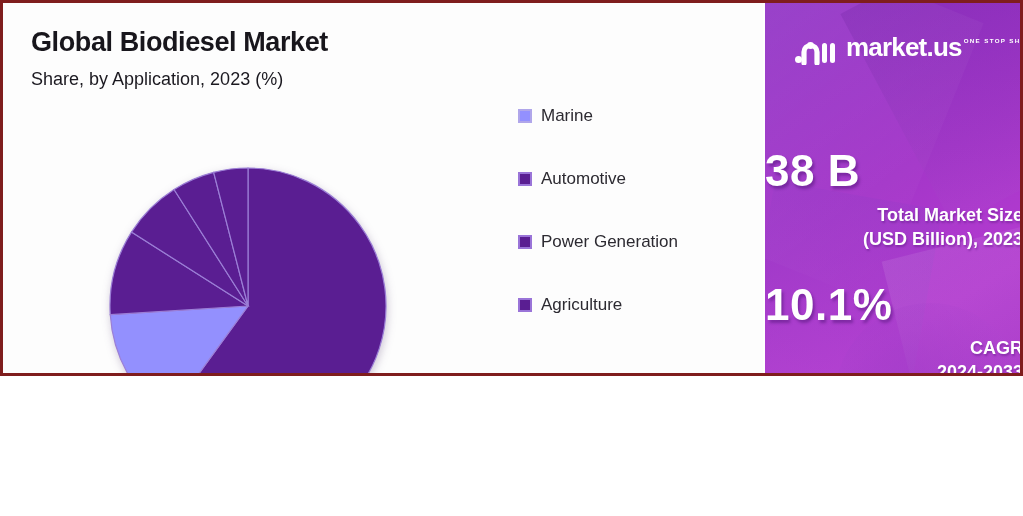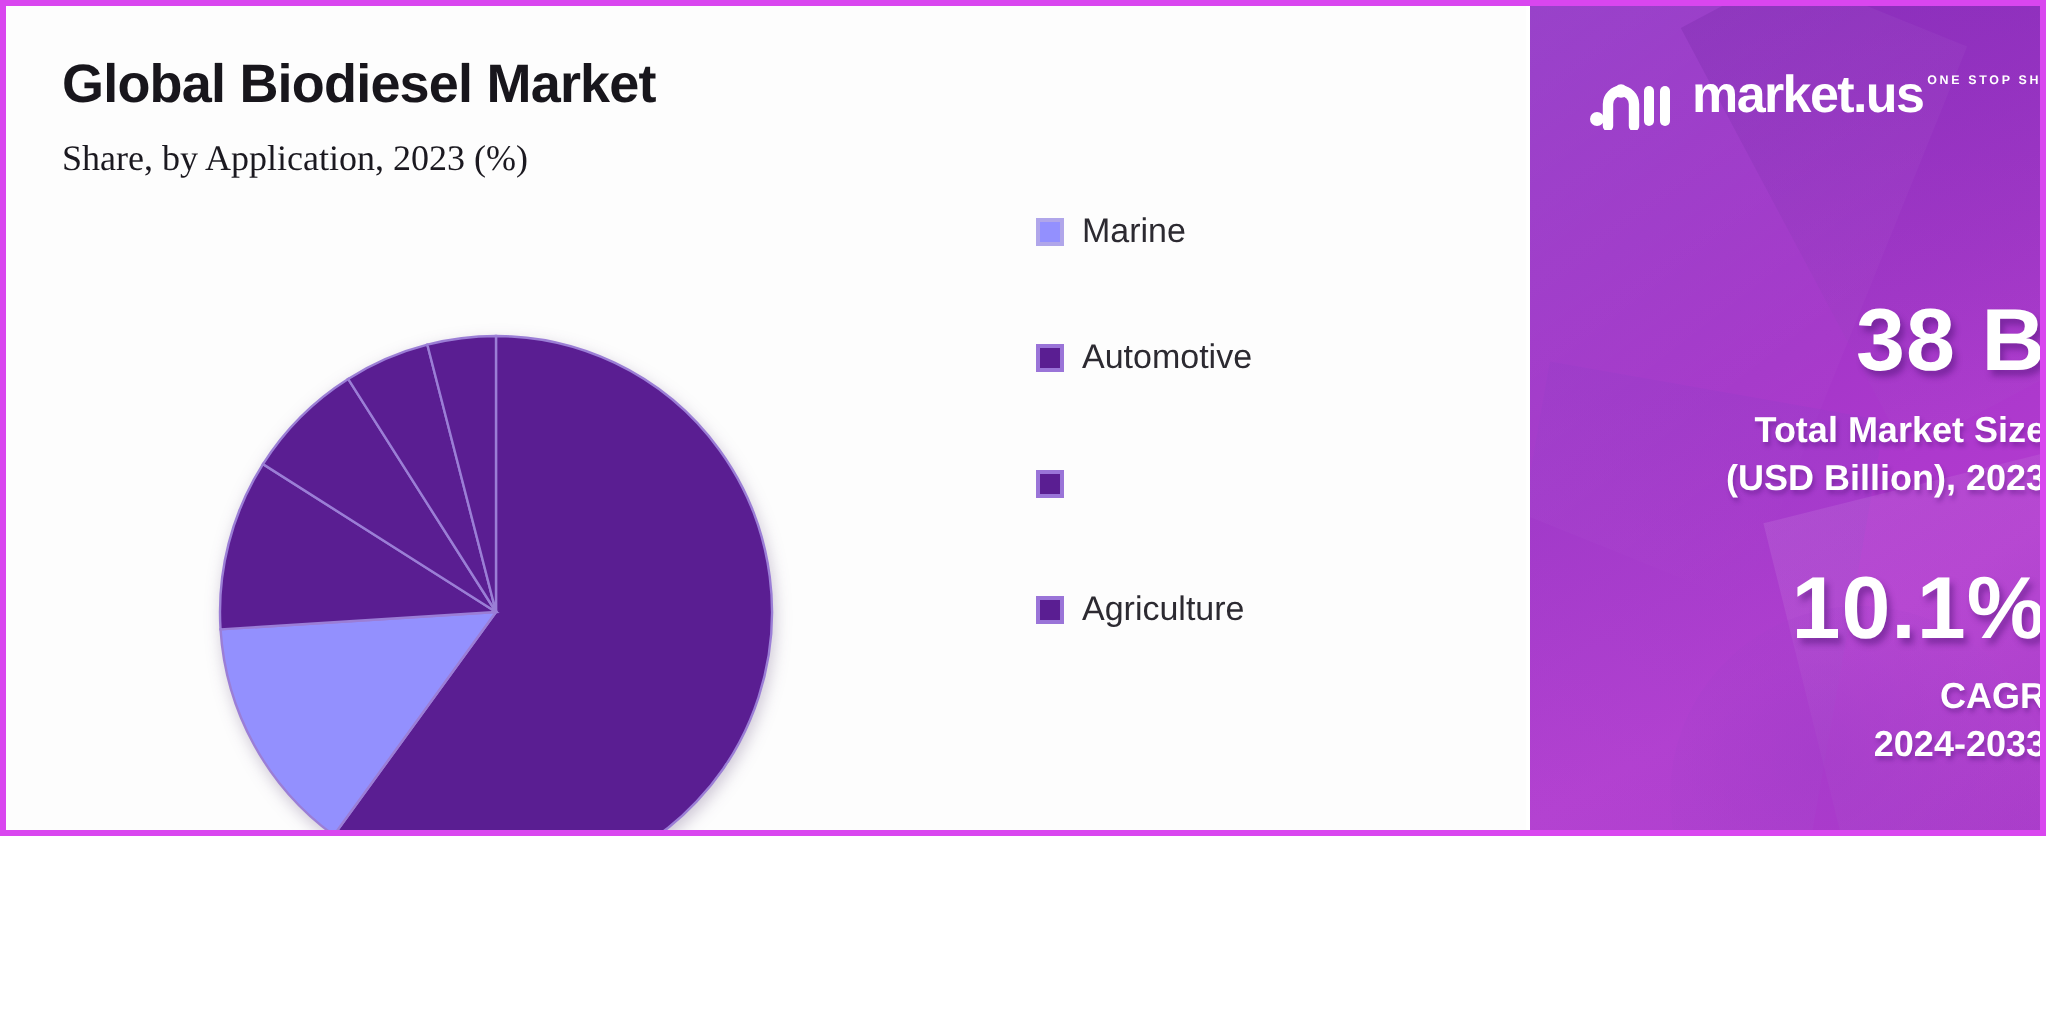--- a/index.html
+++ b/index.html
@@ -3,41 +3,41 @@
 <meta charset="utf-8">
 <title>Global Biodiesel Market</title>
 <style>
   html,body{margin:0;padding:0;}
   body{
     width:1023px;height:516px;overflow:hidden;
     font-family:"Liberation Sans",sans-serif;
     background:#ffffff;
   }
   #infographic{
-    position:relative;width:1023px;height:418px;
+    position:relative;width:1023px;height:376px;
     box-sizing:border-box;
-    border:3px solid #d946ef;
+    border:3px solid #7f1d1d;
     background:#ffffff;
     overflow:hidden;
   }
 
   
   #left-panel{
     position:absolute;left:0;top:0;width:760px;height:510px;
     background:#fdfdfd;
   }
   #title{
     position:absolute;left:28px;top:24px;
     font-size:27px;font-weight:bold;color:#18161c;
     letter-spacing:-0.4px;white-space:nowrap;
   }
   #subtitle{
     position:absolute;left:28px;top:66px;
     font-size:18px;font-weight:400;color:#1b1920;
-    letter-spacing:0px;white-space:nowrap;font-family:Liberation Serif, serif;
+    letter-spacing:0px;white-space:nowrap;
   }
 
   
   #pie-wrap{
     position:absolute;left:52px;top:118px;width:390px;height:348px;
   }
   #pie-svg{display:block;filter:drop-shadow(1px 3px 4px rgba(60,30,90,0.25));}
   .slice{stroke:#9b7ed6;stroke-width:1.2;}
   #pie-value-label{
     position:absolute;left:320px;top:343px;
@@ -105,21 +105,21 @@
   #logo-wordmark{
     font-size:26px;font-weight:bold;color:#ffffff;line-height:26px;
     letter-spacing:-0.8px;
   }
   #logo-tagline{
     font-size:6.2px;font-weight:bold;color:#ffffff;
     letter-spacing:1.35px;margin-top:3px;margin-left:2px;white-space:nowrap;
   }
 
   .stat-big{
-    position:absolute;width:100%;text-align:right;
+    position:absolute;width:100%;text-align:left;
     font-size:44px;font-weight:bold;color:#ffffff;
     text-shadow:2px 3px 3px rgba(70,15,110,0.45);
     letter-spacing:0.5px;
   }
   .stat-sub{
     position:absolute;width:100%;text-align:right;
     font-size:18px;font-weight:bold;color:#ffffff;line-height:24px;
     text-shadow:1px 2px 2px rgba(70,15,110,0.35);
   }
   #market-size-value{top:143px;}
@@ -166,20 +166,21 @@
         <span class="legend-label">Marine</span>
       </div>
 
       <div class="legend-item">
         <span class="legend-swatch" style="background: rgb(90, 30, 146); border: 2px solid rgb(154, 116, 216);"></span>
         <span class="legend-label">Automotive</span>
       </div>
 
       <div class="legend-item">
         <span class="legend-swatch" style="background: rgb(90, 30, 146); border: 2px solid rgb(154, 116, 216);"></span>
+        <span class="legend-label">Power Generation</span>
       </div>
 
       <div class="legend-item">
         <span class="legend-swatch" style="background: rgb(90, 30, 146); border: 2px solid rgb(154, 116, 216);"></span>
         <span class="legend-label">Agriculture</span>
       </div>
 
 
     </div>
   </div>

